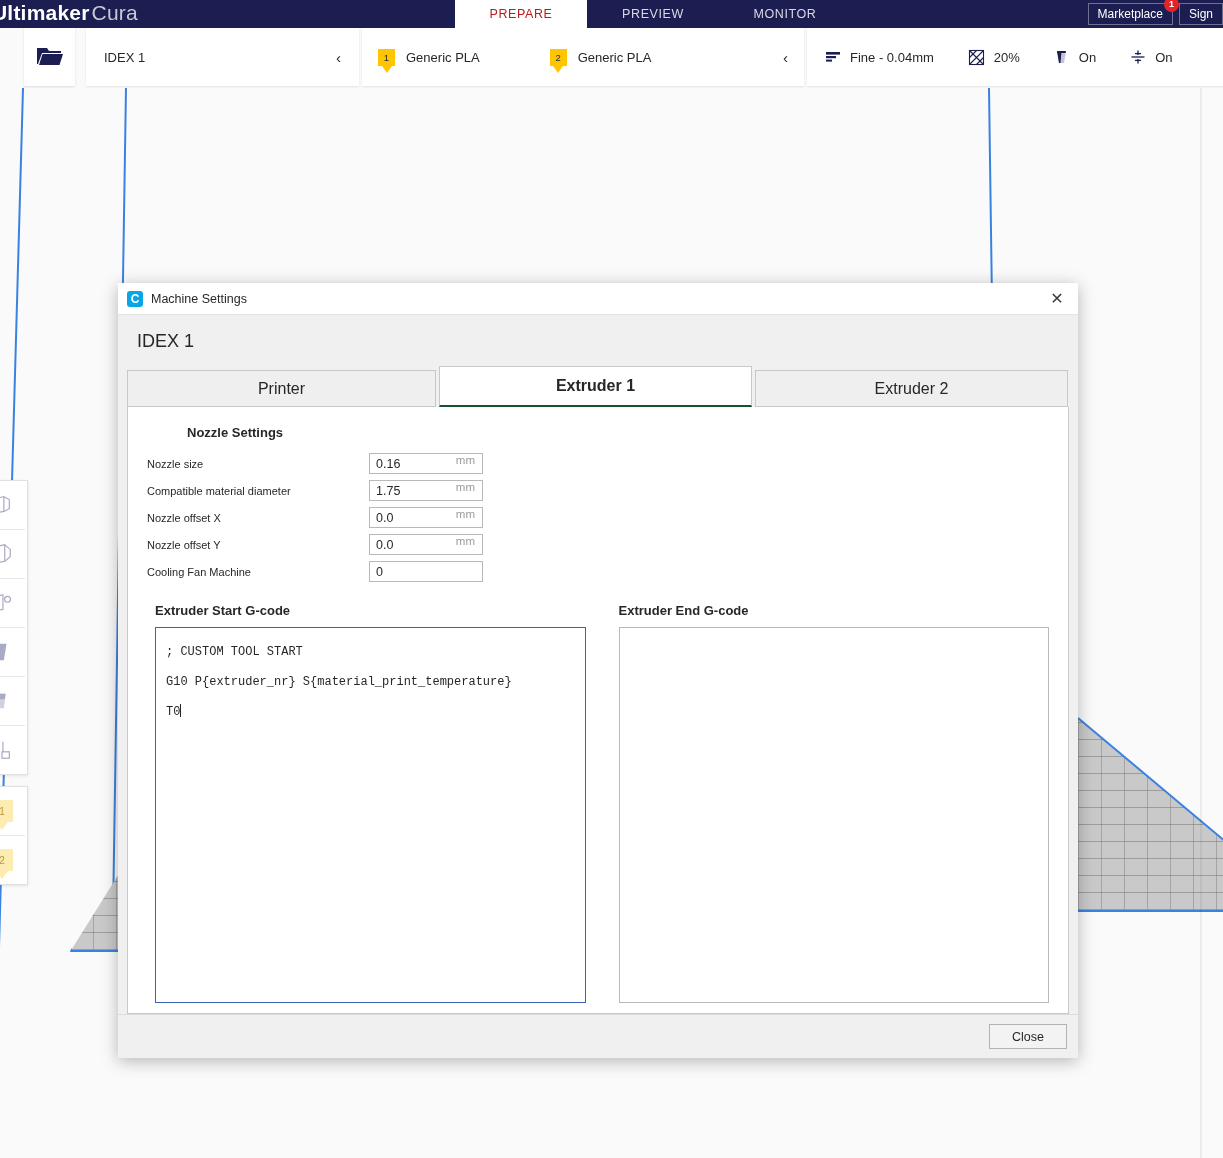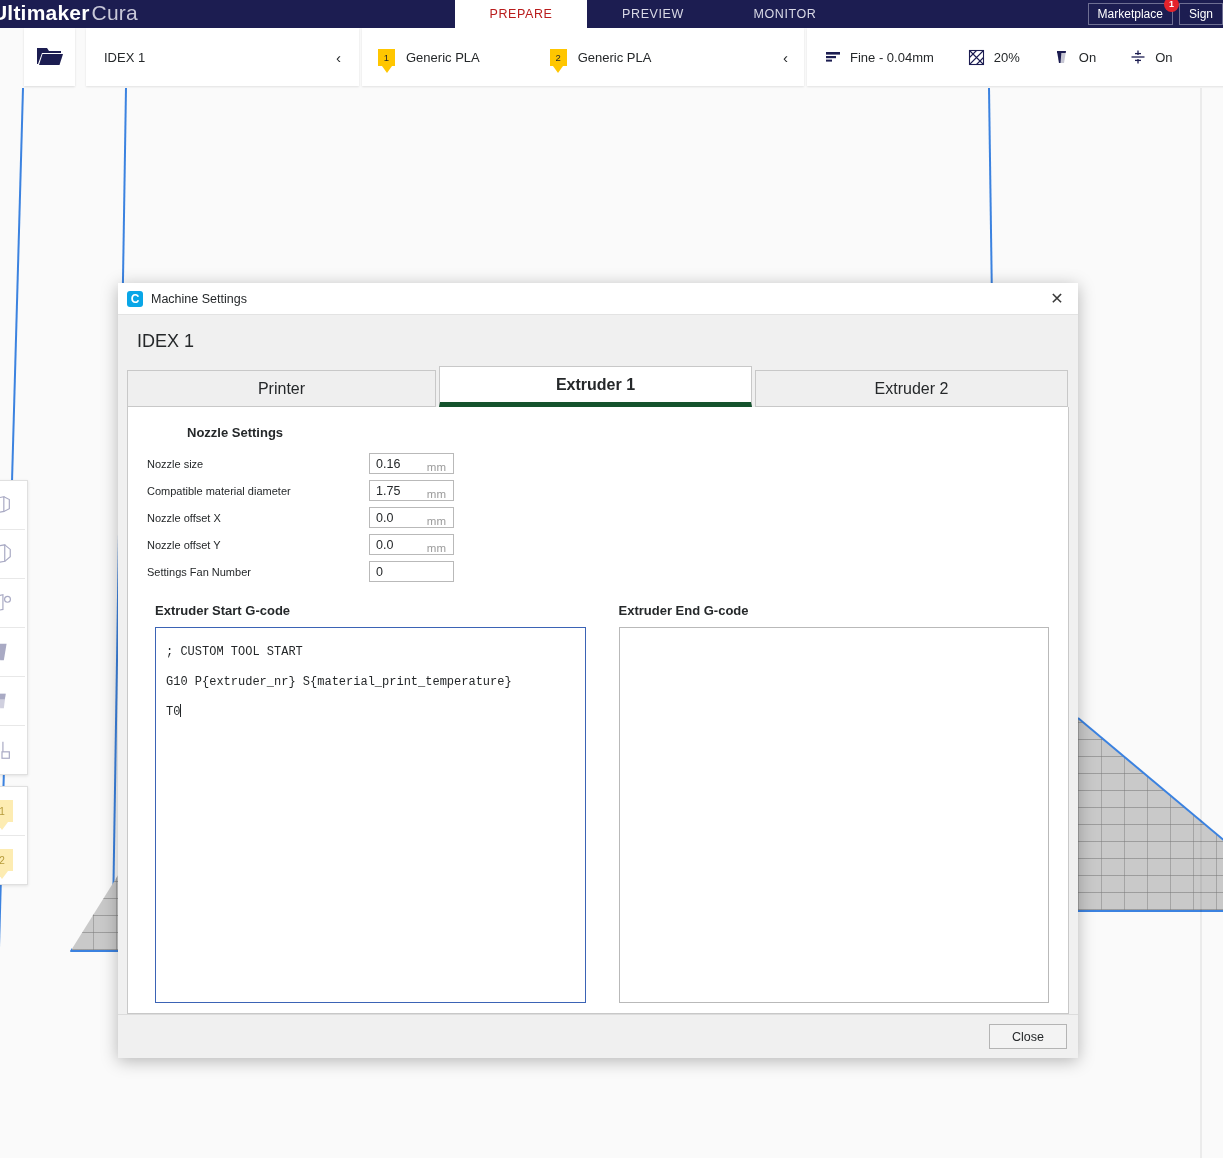--- a/index.html
+++ b/index.html
@@ -365,21 +365,21 @@
     cursor: pointer;
     box-sizing: border-box;
   }
   .tab + .tab { margin-left: 3px; }
   .tab.t1 { width: 309px; }
   .tab.t2 { width: 313px; height: 41px; }
   .tab.t3 { width: 313px; }
   .tab.active {
     background: #ffffff;
     font-weight: 700;
-    border-bottom: 5px solid #14532d;
+    border-bottom: 2px solid #14532d;
   }
 
   .tabpanel {
     flex: 1;
     background: #ffffff;
     border: 1px solid #c8c8c8;
     border-top: none;
     margin: 0 9px;
     padding: 18px 19px 10px 19px;
     display: flex;
@@ -402,27 +402,27 @@
     align-items: center;
     height: 27px;
   }
   .srow-label {
     width: 222px;
     font-size: 11px;
     color: #25282a;
   }
   .field {
     position: relative;
-    width: 85px;
+    width: 114px;
     height: 21px;
     border: 1px solid #b9b9b9;
     background: #ffffff;
     box-sizing: border-box;
     display: flex;
-    align-items: flex-end;
+    align-items: flex-start;
   }
   .field input {
     border: none;
     outline: none;
     background: transparent;
     width: 62px;
     height: 19px;
     padding: 0 0 0 6px;
     font-family: "Liberation Sans", sans-serif;
     font-size: 12.5px;
@@ -730,21 +730,21 @@
 
           <div class="srow">
             <span class="srow-label">Nozzle offset Y</span>
             <span class="field">
               <input type="text" value="0.0" style="">
               <span class="unit">mm</span>
             </span>
           </div>
 
           <div class="srow">
-            <span class="srow-label">Settings Fan Number</span>
+            <span class="srow-label">Cooling Fan Machine</span>
             <span class="field">
               <input type="text" value="0" style="">
               <span class="unit"></span>
             </span>
           </div>
 
         </div>
 
         <div class="gcode-area">
 

